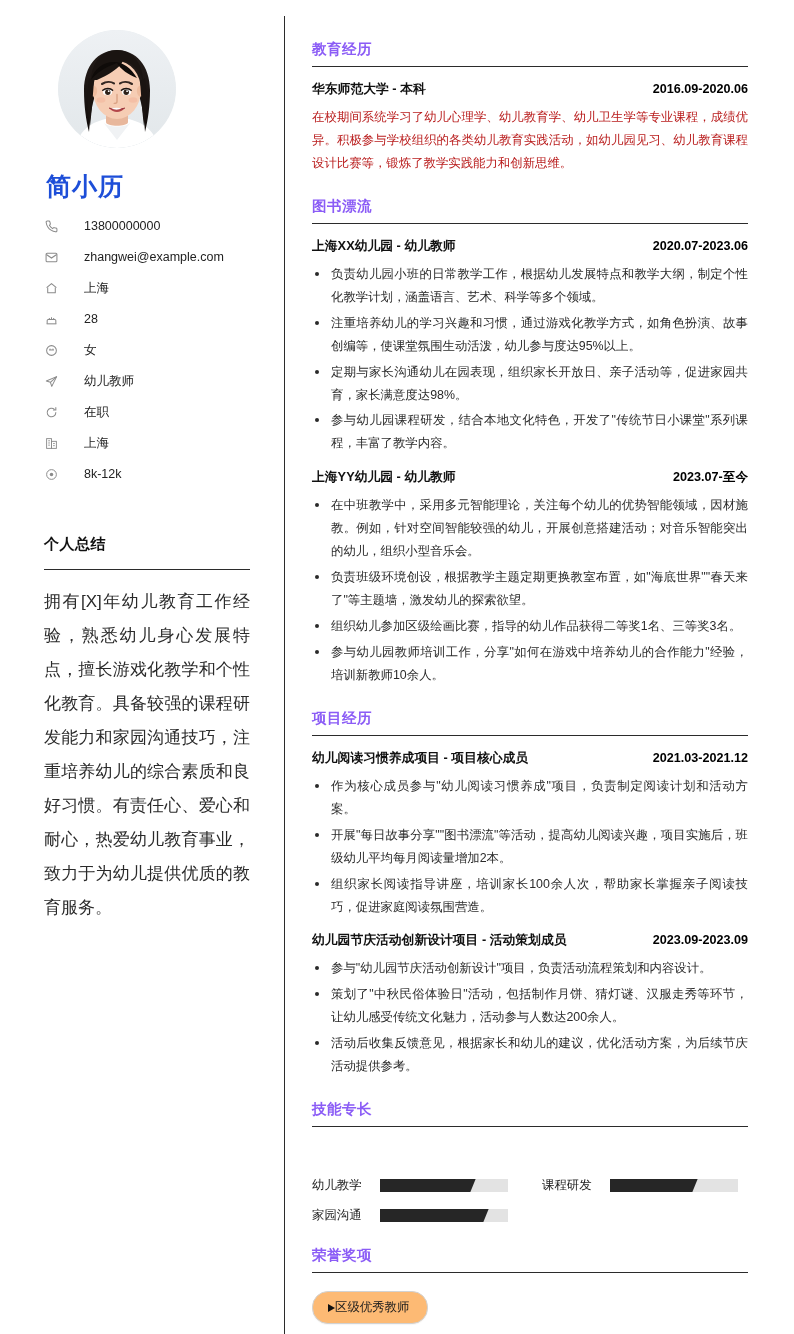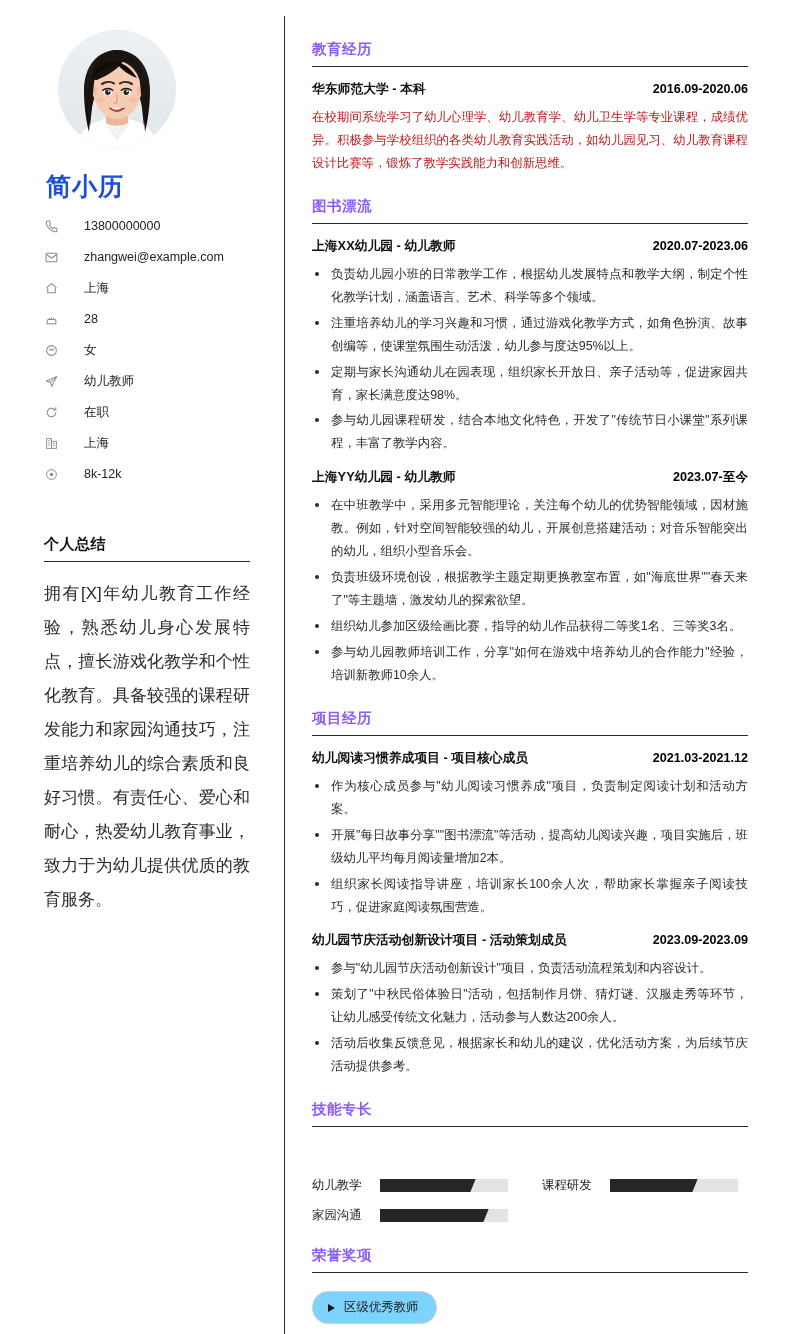--- a/index.html
+++ b/index.html
@@ -78,21 +78,21 @@
     color: #222;
     line-height: 1.2;
     white-space: nowrap;
     overflow: hidden;
   }
   .sb-section { margin-top: 52px; }
   .sb-title {
     font-size: 15px;
     font-weight: 700;
     color: #111;
-    padding-bottom: 7px;
+    padding-bottom: 15px;
     border-bottom: 1.6px solid #2b2b2b;
     margin-bottom: 15px;
     letter-spacing: .5px;
   }
   .sb-body {
     font-size: 17px;
     line-height: 2.0;
     color: #2a2a2a;
     text-align: justify;
   }
@@ -200,27 +200,26 @@
     width: 14px;
     height: 100%;
     background: #e3e3e3;
     transform: skewX(-22deg);
   }
   
   .honor-list { display: flex; flex-wrap: wrap; gap: 10px; padding-top: 4px; }
   .honor-tag {
     display: inline-flex;
     align-items: center;
-    gap: 9px;
     border: 1px solid #d2d2d2;
     border-radius: 16px;
     padding: 7px 18px 7px 15px;
     font-size: 12.4px;
     color: #1d1d1d;
-    background: #7dd3fc;
+    background: #fdba74;
     box-shadow: 0 1px 1px rgba(0,0,0,.04);
   }
   .tri {
     width: 0; height: 0;
     border-left: 7px solid #111;
     border-top: 4.5px solid transparent;
     border-bottom: 4.5px solid transparent;
   }
 </style>
 </head>

